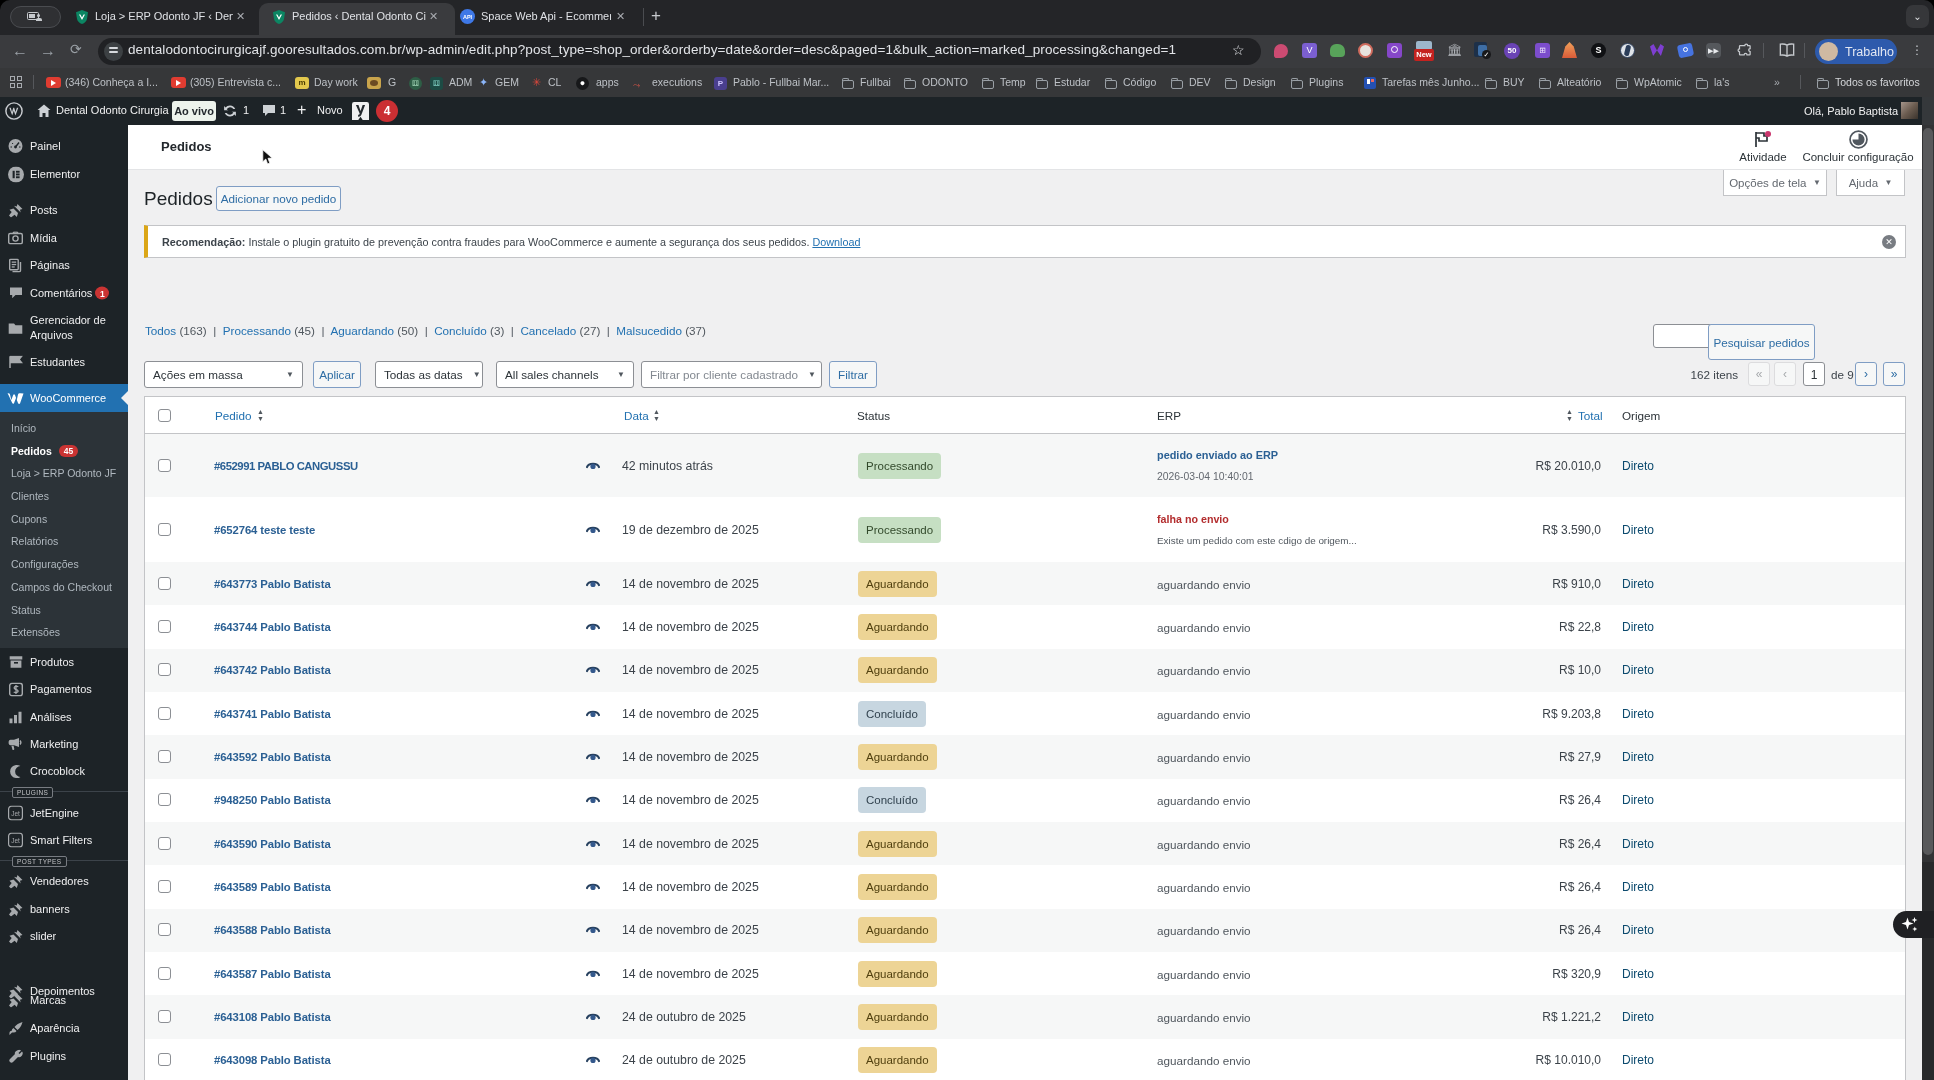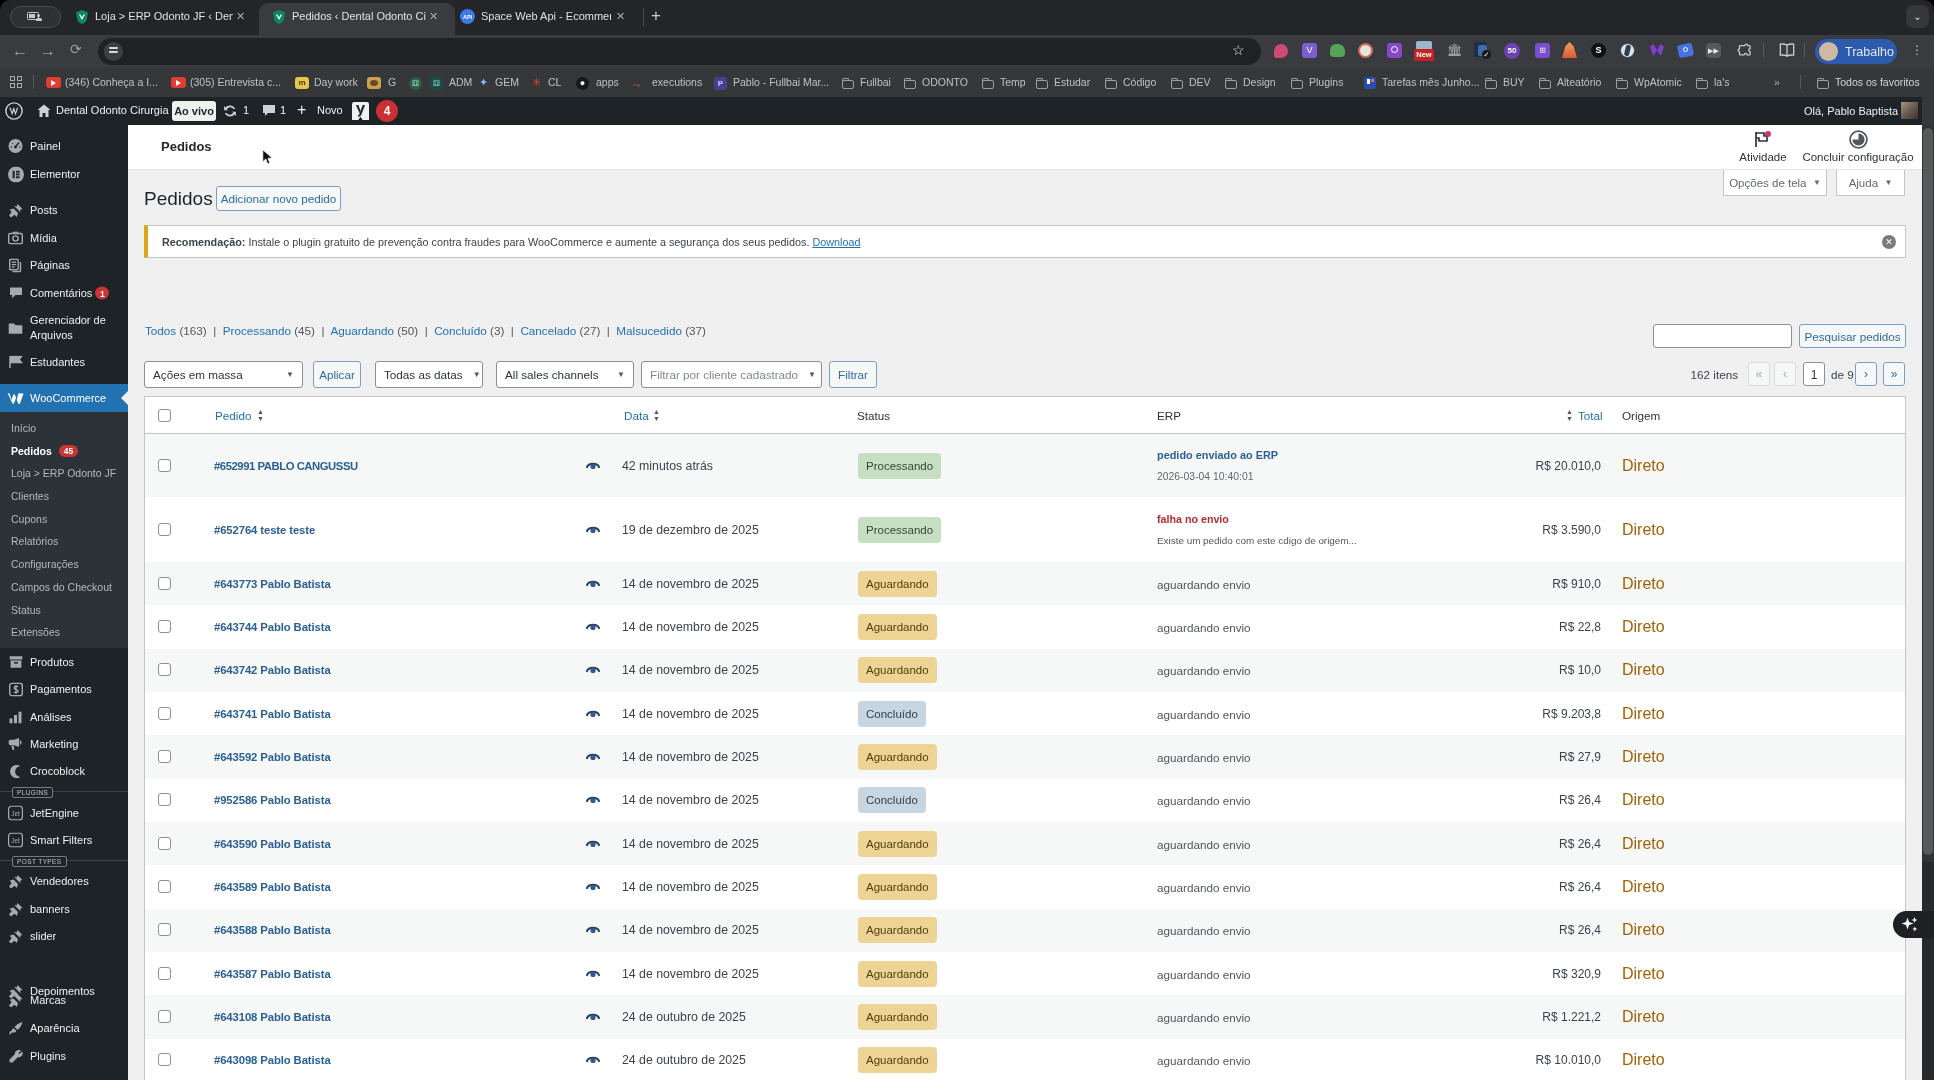--- a/index.html
+++ b/index.html
@@ -48,21 +48,21 @@
 .trow.alt{background:#f6f7f7}
 .cb{position:absolute;left:13px;width:13px;height:13px;border:1px solid #8c8f94;border-radius:3px;background:#fff}
 .lnk{position:absolute;left:69px;font-size:11.3px;letter-spacing:-.1px;font-weight:bold;color:#2b6094;white-space:nowrap;transform:translateY(-50%)}
 .dt{position:absolute;left:477px;font-size:12.3px;color:#3c434a;white-space:nowrap;transform:translateY(-50%)}
 .pill{position:absolute;left:713px;height:26px;border-radius:4px;font-size:11.5px;display:flex;align-items:center;padding:0 8px;transform:translateY(-50%)}
 .p-proc{background:#c6dfc3;color:#334a2c}
 .p-wait{background:#edd495;color:#51400f}
 .p-done{background:#c7d6e0;color:#31424e}
 .erp{position:absolute;left:1012px;font-size:11.7px;color:#50575e;white-space:nowrap;transform:translateY(-50%)}
 .tot{position:absolute;left:1316px;width:140px;text-align:right;font-size:12px;color:#3c434a;transform:translateY(-50%)}
-.org{position:absolute;left:1477px;font-size:16px;color:#a16207;transform:translateY(-50%)}
+.org{position:absolute;left:1477px;font-size:12px;color:#0c4a6e;transform:translateY(-50%)}
 .eye{position:absolute;left:441px;transform:translateY(-50%)}
 
 #scroll{left:1922px;top:97px;width:12px;height:983px;background:#323335}
 </style>
 </head>
 <body>
 <div id="root">
 <div class="abs" style="left:0;top:0;width:14px;height:14px;background:#000"></div>
     <div class="abs" style="left:1920px;top:0;width:14px;height:14px;background:#000"></div>
     <div id="tabbar" class="abs" style="border-radius:10px 10px 0 0">
@@ -94,20 +94,21 @@
   <div class="abs" style="left:1906px;top:5px;width:23px;height:23px;border-radius:7px;background:#36373a;color:#dfe1e5;font-size:10px;display:flex;align-items:center;justify-content:center">⌄</div>
 </div>
 <div id="toolbar" class="abs">
   <div class="abs navarr" style="left:12px;top:7px">←</div>
   <div class="abs navarr" style="left:40px;top:7px">→</div>
   <div class="abs navarr" style="left:70px;top:6px;font-size:14px">⟳</div>
   <div class="abs omni"></div>
   <div class="abs" style="left:104px;top:7px;width:19px;height:19px;border-radius:50%;background:#3c4043"></div>
   <div class="abs" style="left:109px;top:12px;width:9px;height:2px;background:#d6d9dd;border-radius:1px"></div>
   <div class="abs" style="left:109px;top:16px;width:9px;height:2px;background:#d6d9dd;border-radius:1px"></div>
+  <div class="abs url" style="left:128px;top:7px;width:1090px;overflow:hidden">dentalodontocirurgicajf.gooresultados.com.br/wp-admin/edit.php?post_type=shop_order&amp;orderby=date&amp;order=desc&amp;paged=1&amp;bulk_action=marked_processing&amp;changed=1</div>
   <div class="abs" style="left:1232px;top:7px;font-size:14px;color:#dfe1e5">☆</div>
 
   <div class="abs" style="left:1274px;top:9px;width:14px;height:14px;border-radius:50% 50% 50% 20%;background:#cc4b72"></div>
   <div class="abs" style="left:1302px;top:8px;width:15px;height:15px;border-radius:3px;background:#7b5fd0;color:#fff;font-size:9px;text-align:center;line-height:15px">V</div>
   <div class="abs" style="left:1330px;top:9px;width:15px;height:13px;border-radius:6px 7px 4px 4px;background:#58a35a"></div>
   <div class="abs" style="left:1358px;top:8px;width:15px;height:15px;border-radius:50%;background:#e7e3de;border:2px solid #cf6b5d"></div>
   <div class="abs" style="left:1387px;top:8px;width:15px;height:15px;border-radius:3px;background:#8647c9"></div>
   <div class="abs" style="left:1391px;top:11px;width:7px;height:7px;border-radius:50%;border:1.6px solid #fff"></div>
   <div class="abs" style="left:1416px;top:6px;width:16px;height:9px;border-radius:2px;background:#9db7cc"></div>
   <div class="abs" style="left:1414px;top:14px;width:20px;height:12px;border-radius:2px;background:#c5221f;color:#fff;font-size:7.5px;font-weight:bold;text-align:center;line-height:12px">New</div>
@@ -476,21 +477,21 @@
   <div class="metabox" style="left:1595px;width:104px">Opções de tela&nbsp;&nbsp;<span style="font-size:8px">▼</span></div>
   <div class="metabox" style="left:1708px;width:69px">Ajuda&nbsp;&nbsp;<span style="font-size:8px">▼</span></div>
   <div class="abs" style="left:16px;top:18px;font-size:19px;color:#1d2327">Pedidos</div>
   <div class="btn2" style="left:88px;top:16px;width:125px;height:25px">Adicionar novo pedido</div>
   <div class="notice" style="top:55px;height:33px;border-left:4px solid #dba617">
     <div class="abs" style="left:14px;top:10px"><b>Recomendação:</b> Instale o plugin gratuito de prevenção contra fraudes para WooCommerce e aumente a segurança dos seus pedidos. <span style="color:#2271b1;text-decoration:underline">Download</span></div>
     <div class="abs" style="left:1734px;top:9px;width:14px;height:14px;border-radius:50%;background:#787c82;color:#fff;font-size:9px;text-align:center;line-height:14px">✕</div>
   </div>
   <div class="abs" style="left:17px;top:154px;font-size:11.7px;color:#50575e;white-space:nowrap"><a style="color:#2271b1">Todos</a> (163)&nbsp; |&nbsp; <a style="color:#2271b1">Processando</a> (45)&nbsp; |&nbsp; <a style="color:#2271b1">Aguardando</a> (50)&nbsp; |&nbsp; <a style="color:#2271b1">Concluído</a> (3)&nbsp; |&nbsp; <a style="color:#2271b1">Cancelado</a> (27)&nbsp; |&nbsp; <a style="color:#2271b1">Malsucedido</a> (37)</div>
   <div class="abs" style="left:1525px;top:154px;width:139px;height:24px;background:#fff;border:1px solid #8c8f94;border-radius:3px"></div>
-  <div class="btn2" style="left:1671px;top:154px;width:107px;height:24px">Pesquisar pedidos</div>
+  <div class="btn2" style="left:1580px;top:154px;width:107px;height:36px">Pesquisar pedidos</div>
 
   <div class="sel" style="left:16px;top:191px;width:159px">Ações em massa<span class="car">▼</span></div>
   <div class="btn2" style="left:185px;top:191px;width:48px;height:27px">Aplicar</div>
   <div class="sel" style="left:247px;top:191px;width:108px">Todas as datas<span class="car">▼</span></div>
   <div class="sel" style="left:368px;top:191px;width:138px">All sales channels<span class="car">▼</span></div>
   <div class="sel" style="left:513px;top:191px;width:181px;color:#828890">Filtrar por cliente cadastrado<span class="car">▼</span></div>
   <div class="btn2" style="left:701px;top:191px;width:48px;height:27px">Filtrar</div>
   <div class="abs" style="left:1540px;top:198px;width:70px;text-align:right;font-size:11.7px;color:#3c434a">162 itens</div>
   <div class="pgbtn pgoff" style="left:1620px;top:192px">«</div>
   <div class="pgbtn pgoff" style="left:1646px;top:192px">‹</div>
@@ -600,21 +601,21 @@
             <circle cx="7" cy="4.9" r="2.6" fill="#34598c"></circle>
           </svg>
 <div class="dt" style="top:50%">14 de novembro de 2025</div>
 <div class="pill p-wait" style="top:50%">Aguardando</div>
 <div class="erp" style="top:50%">aguardando envio</div>
 <div class="tot" style="top:50%">R$ 27,9</div>
 <div class="org" style="top:50%">Direto</div>
 </div>
 <div class="trow" style="height:43.4px">
 <div class="cb" style="top:50%;margin-top:-7px"></div>
-<div class="lnk" style="top:50%">#952586 Pablo Batista</div>
+<div class="lnk" style="top:50%">#948250 Pablo Batista</div>
 <svg class="eye" style="top:50%" width="14" height="9" viewBox="0 0 14 9">
             <path d="M1 5.6 C2.6 1.2, 11.4 1.2, 13 5.6" fill="none" stroke="#27415f" stroke-width="2.1" stroke-linecap="round"></path>
             <circle cx="7" cy="4.9" r="2.6" fill="#34598c"></circle>
           </svg>
 <div class="dt" style="top:50%">14 de novembro de 2025</div>
 <div class="pill p-done" style="top:50%">Concluído</div>
 <div class="erp" style="top:50%">aguardando envio</div>
 <div class="tot" style="top:50%">R$ 26,4</div>
 <div class="org" style="top:50%">Direto</div>
 </div>

